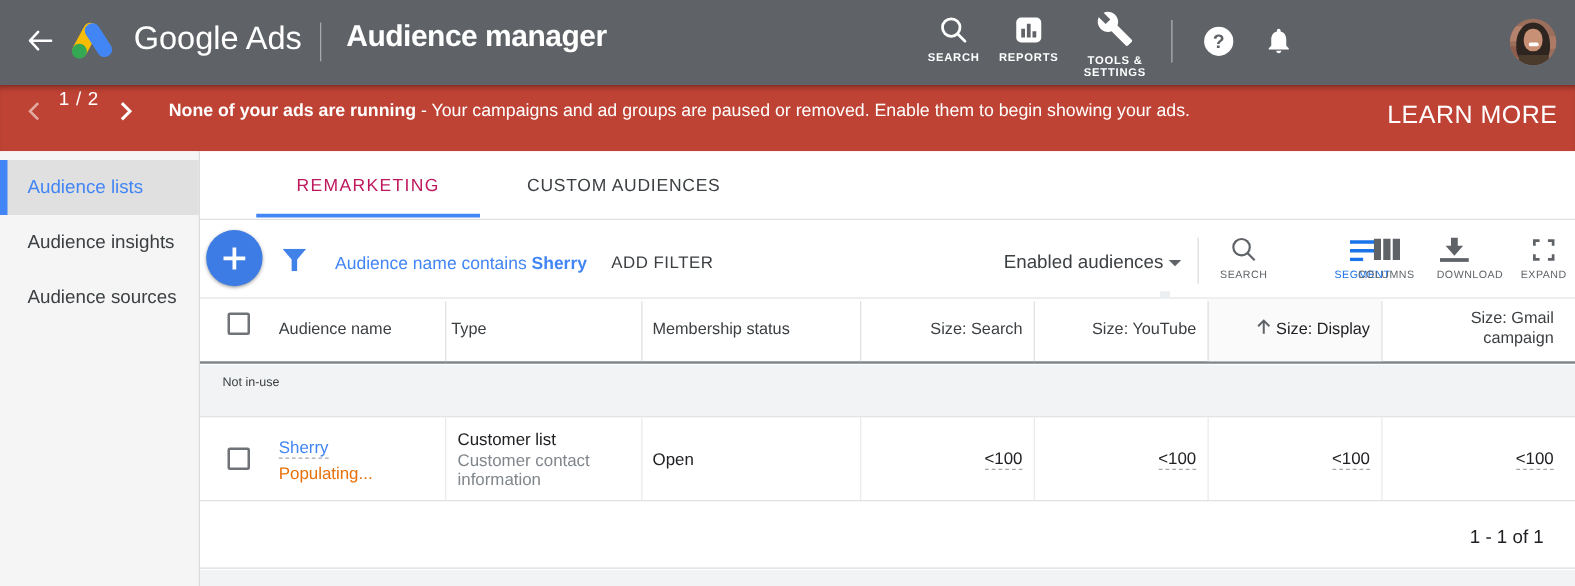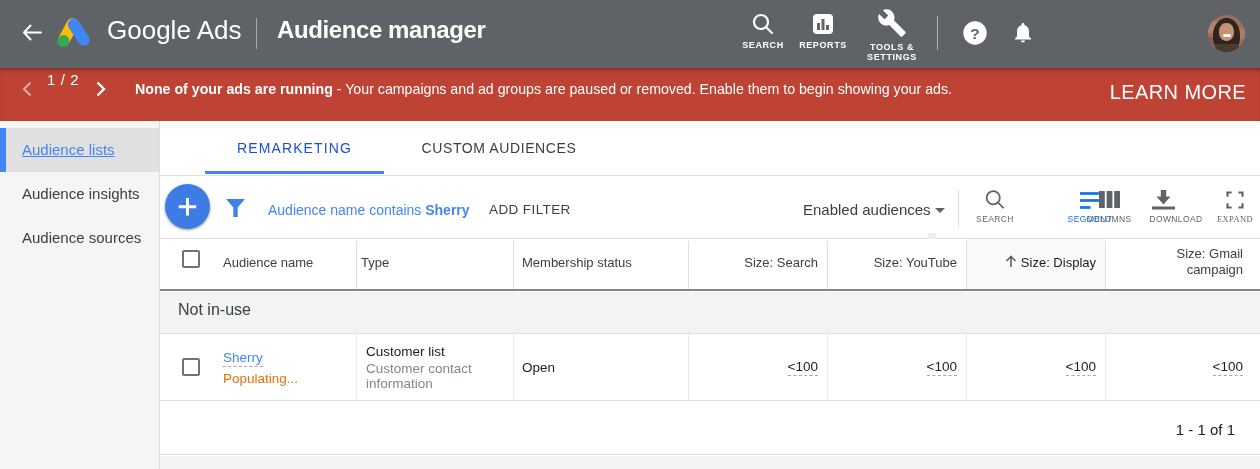--- a/index.html
+++ b/index.html
@@ -21,26 +21,26 @@
   
   #banner { position:absolute; left:0; top:68px; width:1260px; height:53px; background:#bf4334; color:#fff; box-shadow:inset 0 5px 6px -4px rgba(0,0,0,0.45); }
   #banner .chev-l { position:absolute; left:21px; top:15px; font-size:18px; opacity:0.55; }
   #banner .pg { position:absolute; left:47px; top:3px; font-size:15px; letter-spacing:0.6px; }
   #banner .msg { position:absolute; left:135px; top:13px; font-size:14.2px; }
   #banner .lm { position:absolute; right:14px; top:13px; font-size:20px; letter-spacing:0.4px; }
 
   
   #sidebar { position:absolute; left:0; top:121px; width:160px; height:348px; background:#f5f5f5; border-right:1px solid #dadce0; }
   .navitem { position:absolute; left:0; width:159px; height:44px; line-height:44px; padding-left:22px; font-size:15px; color:#3c4043; }
-  .navitem.sel { background:#e0e0e0; color:#4285f4; border-left:6px solid #4285f4; padding-left:16px;text-decoration:underline; }
+  .navitem.sel { background:#e0e0e0; color:#4285f4; border-left:6px solid #4285f4; padding-left:16px; }
 
   
   #tabs { position:absolute; left:160px; top:121px; width:1100px; height:55px; background:#fff; border-bottom:1px solid #e0e0e0; }
   .tab { position:absolute; top:0; height:54px; font-size:14px; letter-spacing:0.6px; text-align:center; line-height:54px; }
-  #tab1 { left:45px; width:179px; color:#1d4ed8; letter-spacing:1.1px; }
+  #tab1 { left:45px; width:179px; color:#be185d; letter-spacing:1.1px; }
   #tab1 .ind { position:absolute; left:0; bottom:1px; width:179px; height:3px; background:#4285f4; }
   #tab2 { left:244px; width:190px; color:#3c4043; }
 
   
   #card { position:absolute; left:160px; top:176px; width:1100px; height:279px; background:#fff; border-bottom:1px solid #dadce0; }
 
   
   #plusbtn { position:absolute; left:5px; top:8px; width:45px; height:45px; border-radius:50%; background:#3d7ce5; box-shadow:0 1px 3px rgba(0,0,0,0.4); }
   #funnel { position:absolute; left:66px; top:23px; }
   #filtertext { position:absolute; left:108px; top:26px; font-size:14px; color:#4285f4; }
@@ -54,21 +54,21 @@
   .tbtn.blue { color:#1a73e8;margin-left:40px; }
   #fdiv { position:absolute; left:0; top:62px; width:1100px; height:1px; background:#e0e0e0; }
 
   
   #thead { position:absolute; left:0px; top:63px; width:1100px; height:52px; background:#fff; border-bottom:2px solid #80868b; font-size:13px; color:#3c4043; }
   .vsep { position:absolute; top:2px; height:48px; width:1px; background:#e0e0e0; }
   #thead .hc { position:absolute; top:16px; }
   .cb { position:absolute; width:18px; height:18px; border:2px solid #6f7377; border-radius:2px; background:#fff; }
 
   
-  #notinuse { position:absolute; left:0; top:116px; width:1100px; height:42px; background:#f1f3f4; border-bottom:1px solid #e0e0e0; font-size:16px; color:#3c4043; }
+  #notinuse { position:absolute; left:0; top:116px; width:1100px; height:42px; background:#f1f3f4; border-bottom:1px solid #e0e0e0; font-size:10px; color:#3c4043; }
   #drow { position:absolute; left:0; top:158px; width:1100px; height:67px; background:#fff; border-bottom:1px solid #e0e0e0; font-size:13.5px; }
   #drow .vsep2 { position:absolute; top:0px; height:66px; width:1px; background:#e8eaed; }
   .dotted { border-bottom:1px dashed #a5a9ad; padding-bottom:1px; }
 
   #footer { position:absolute; right:25px; top:245px; font-size:15px; color:#202124; }
   #belowcard { position:absolute; left:160px; top:456px; width:1100px; height:13px; background:#f1f3f4; }
 </style>
 </head>
 <body>
 
@@ -203,21 +203,21 @@
   </div>
   <div class="tbtn" style="left:986px; width:60px;">
     <div class="ic" style="transform:translateX(-13px);">
         <svg width="25" height="20" viewBox="0 0 25 20">
           <path fill="#5f6368" d="M12.5 14.5 L5.5 6.5 H9.8 V0 H15.2 V6.5 H19.5 Z"></path>
           <rect x="1" y="16.5" width="23" height="3" fill="#5f6368"></rect>
         </svg>
       </div>
     <div class="lbl">DOWNLOAD</div>
   </div>
-  <div class="tbtn" style="left:1050px; width:50px;font-family:Liberation Serif, serif;">
+  <div class="tbtn" style="left:1050px; width:50px;">
     <div class="ic">
         <svg width="20" height="20" viewBox="0 0 24 24">
           <g stroke="#5f6368" stroke-width="2.6" fill="none">
             <path d="M3 8 V3 H8"></path>
             <path d="M16 3 H21 V8"></path>
             <path d="M21 16 V21 H16"></path>
             <path d="M8 21 H3 V16"></path>
           </g>
         </svg>
       </div>

